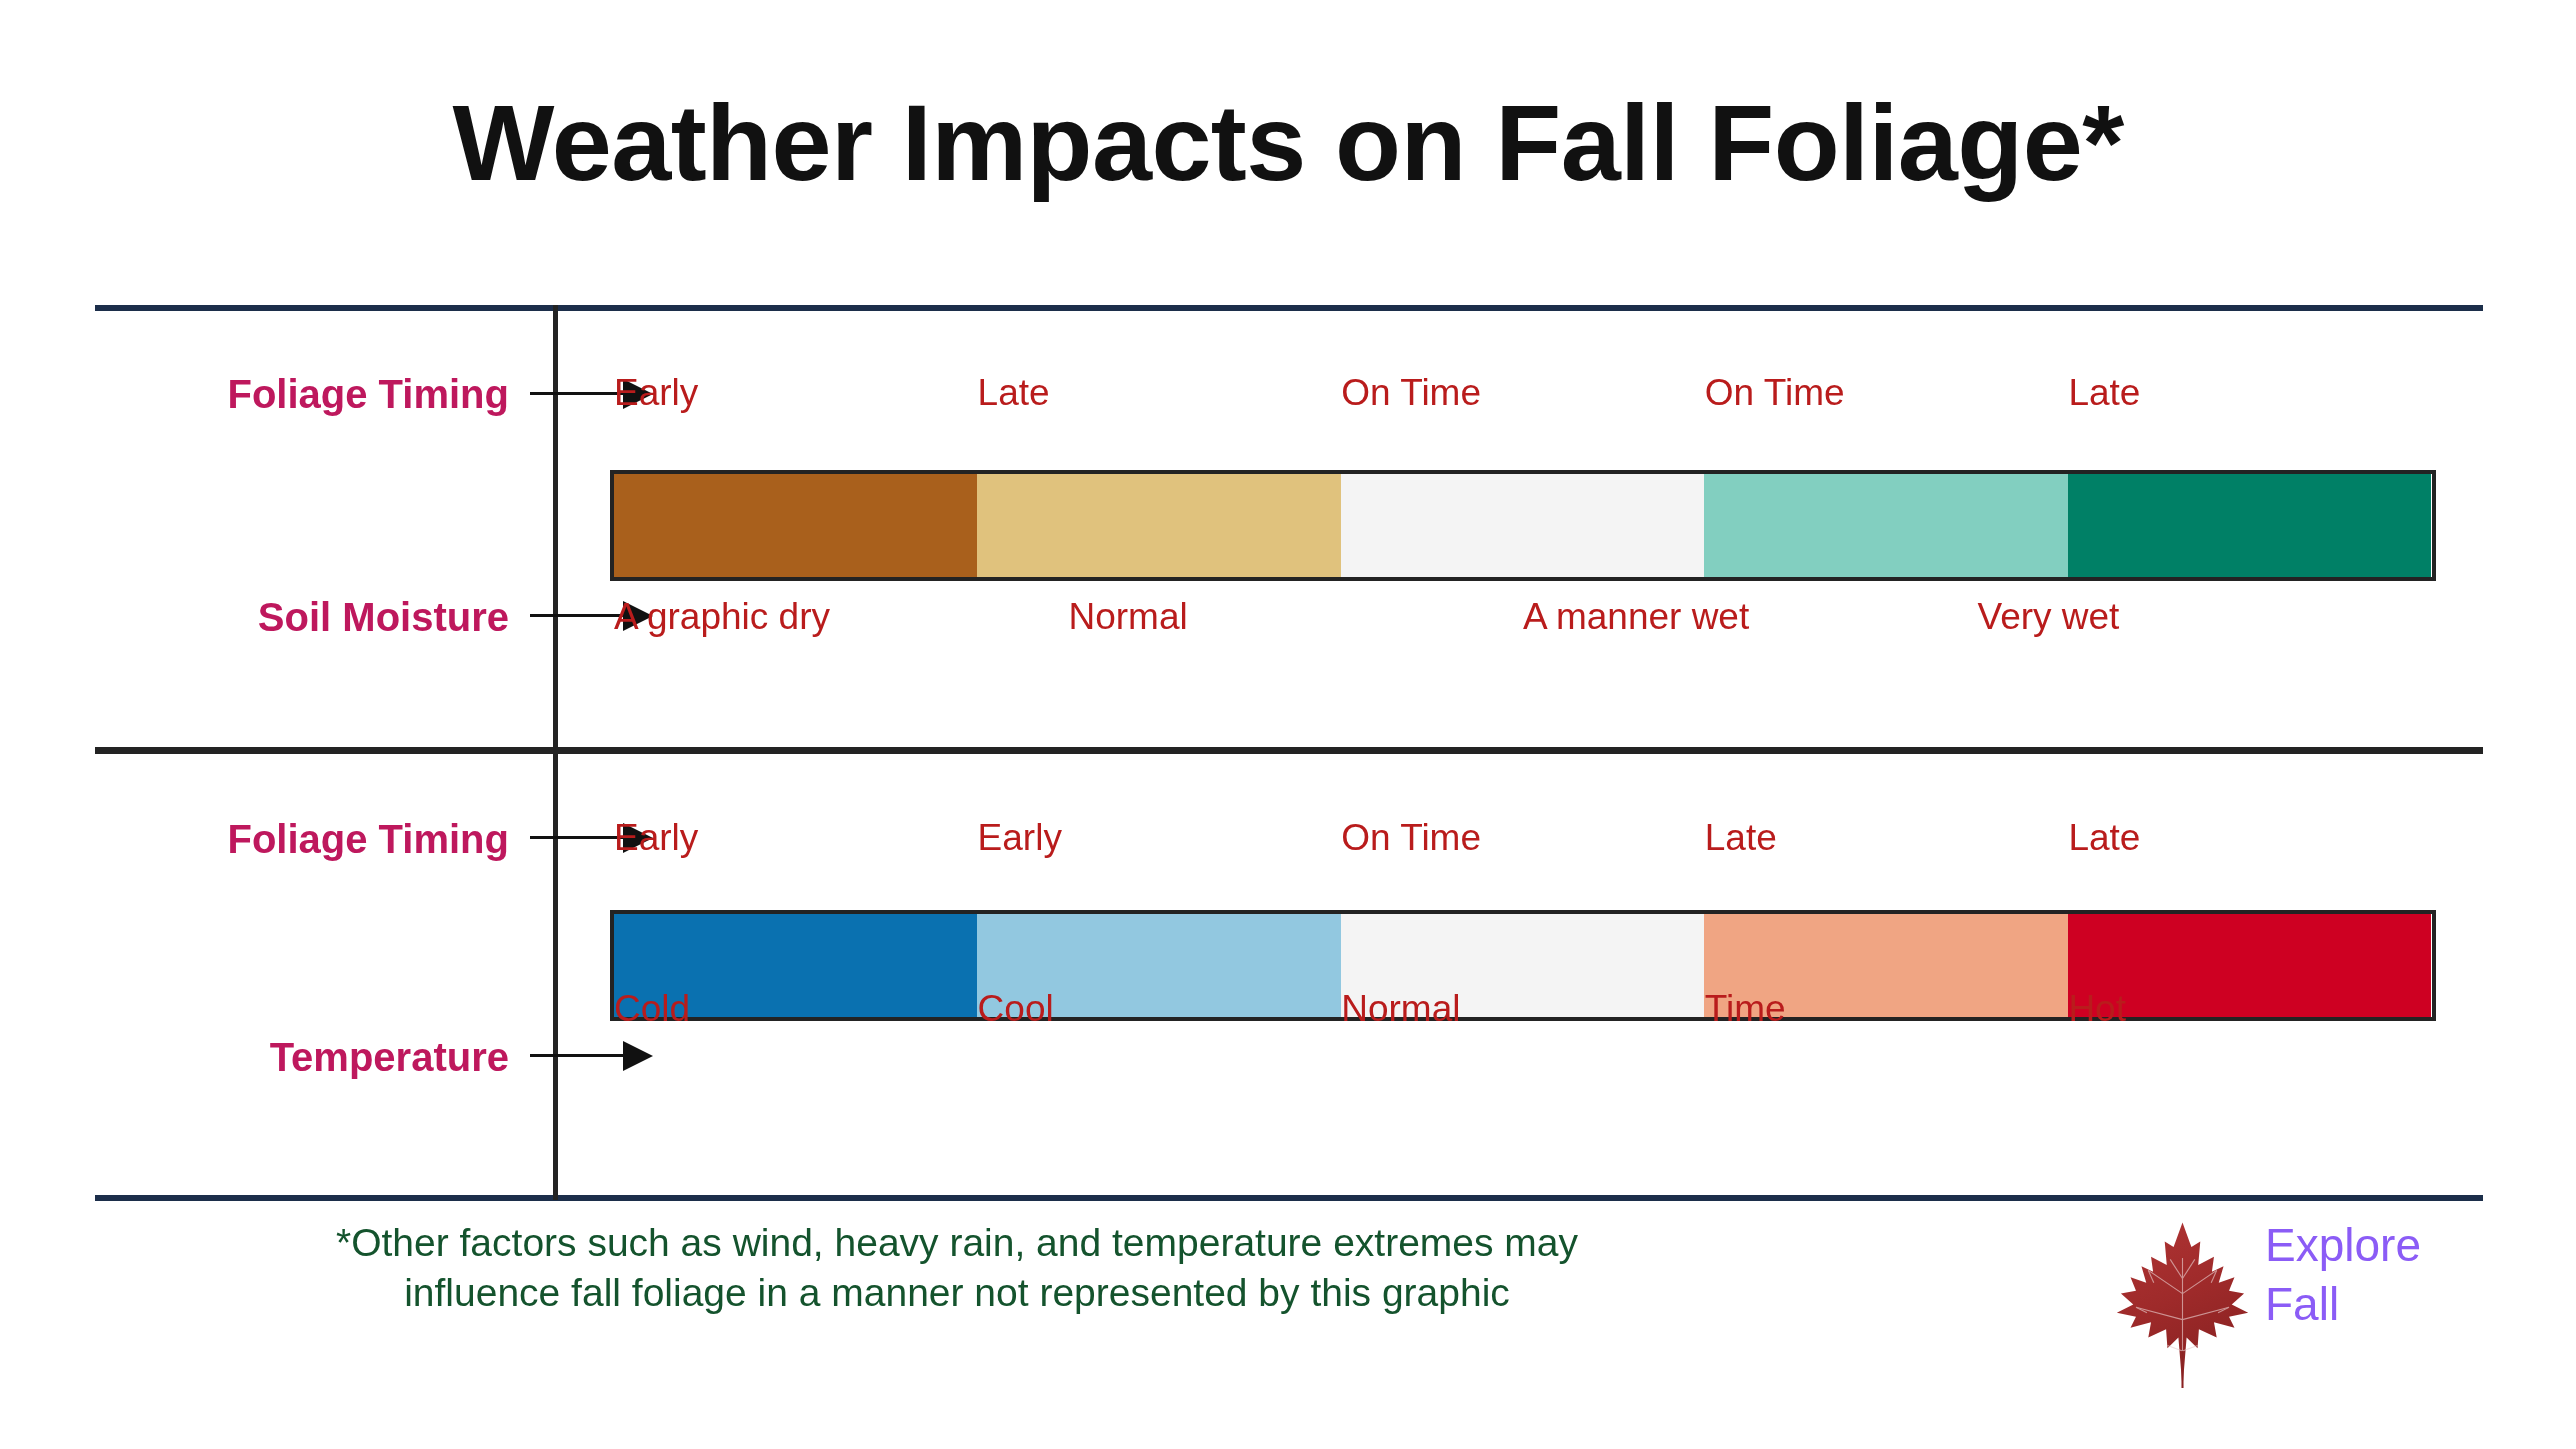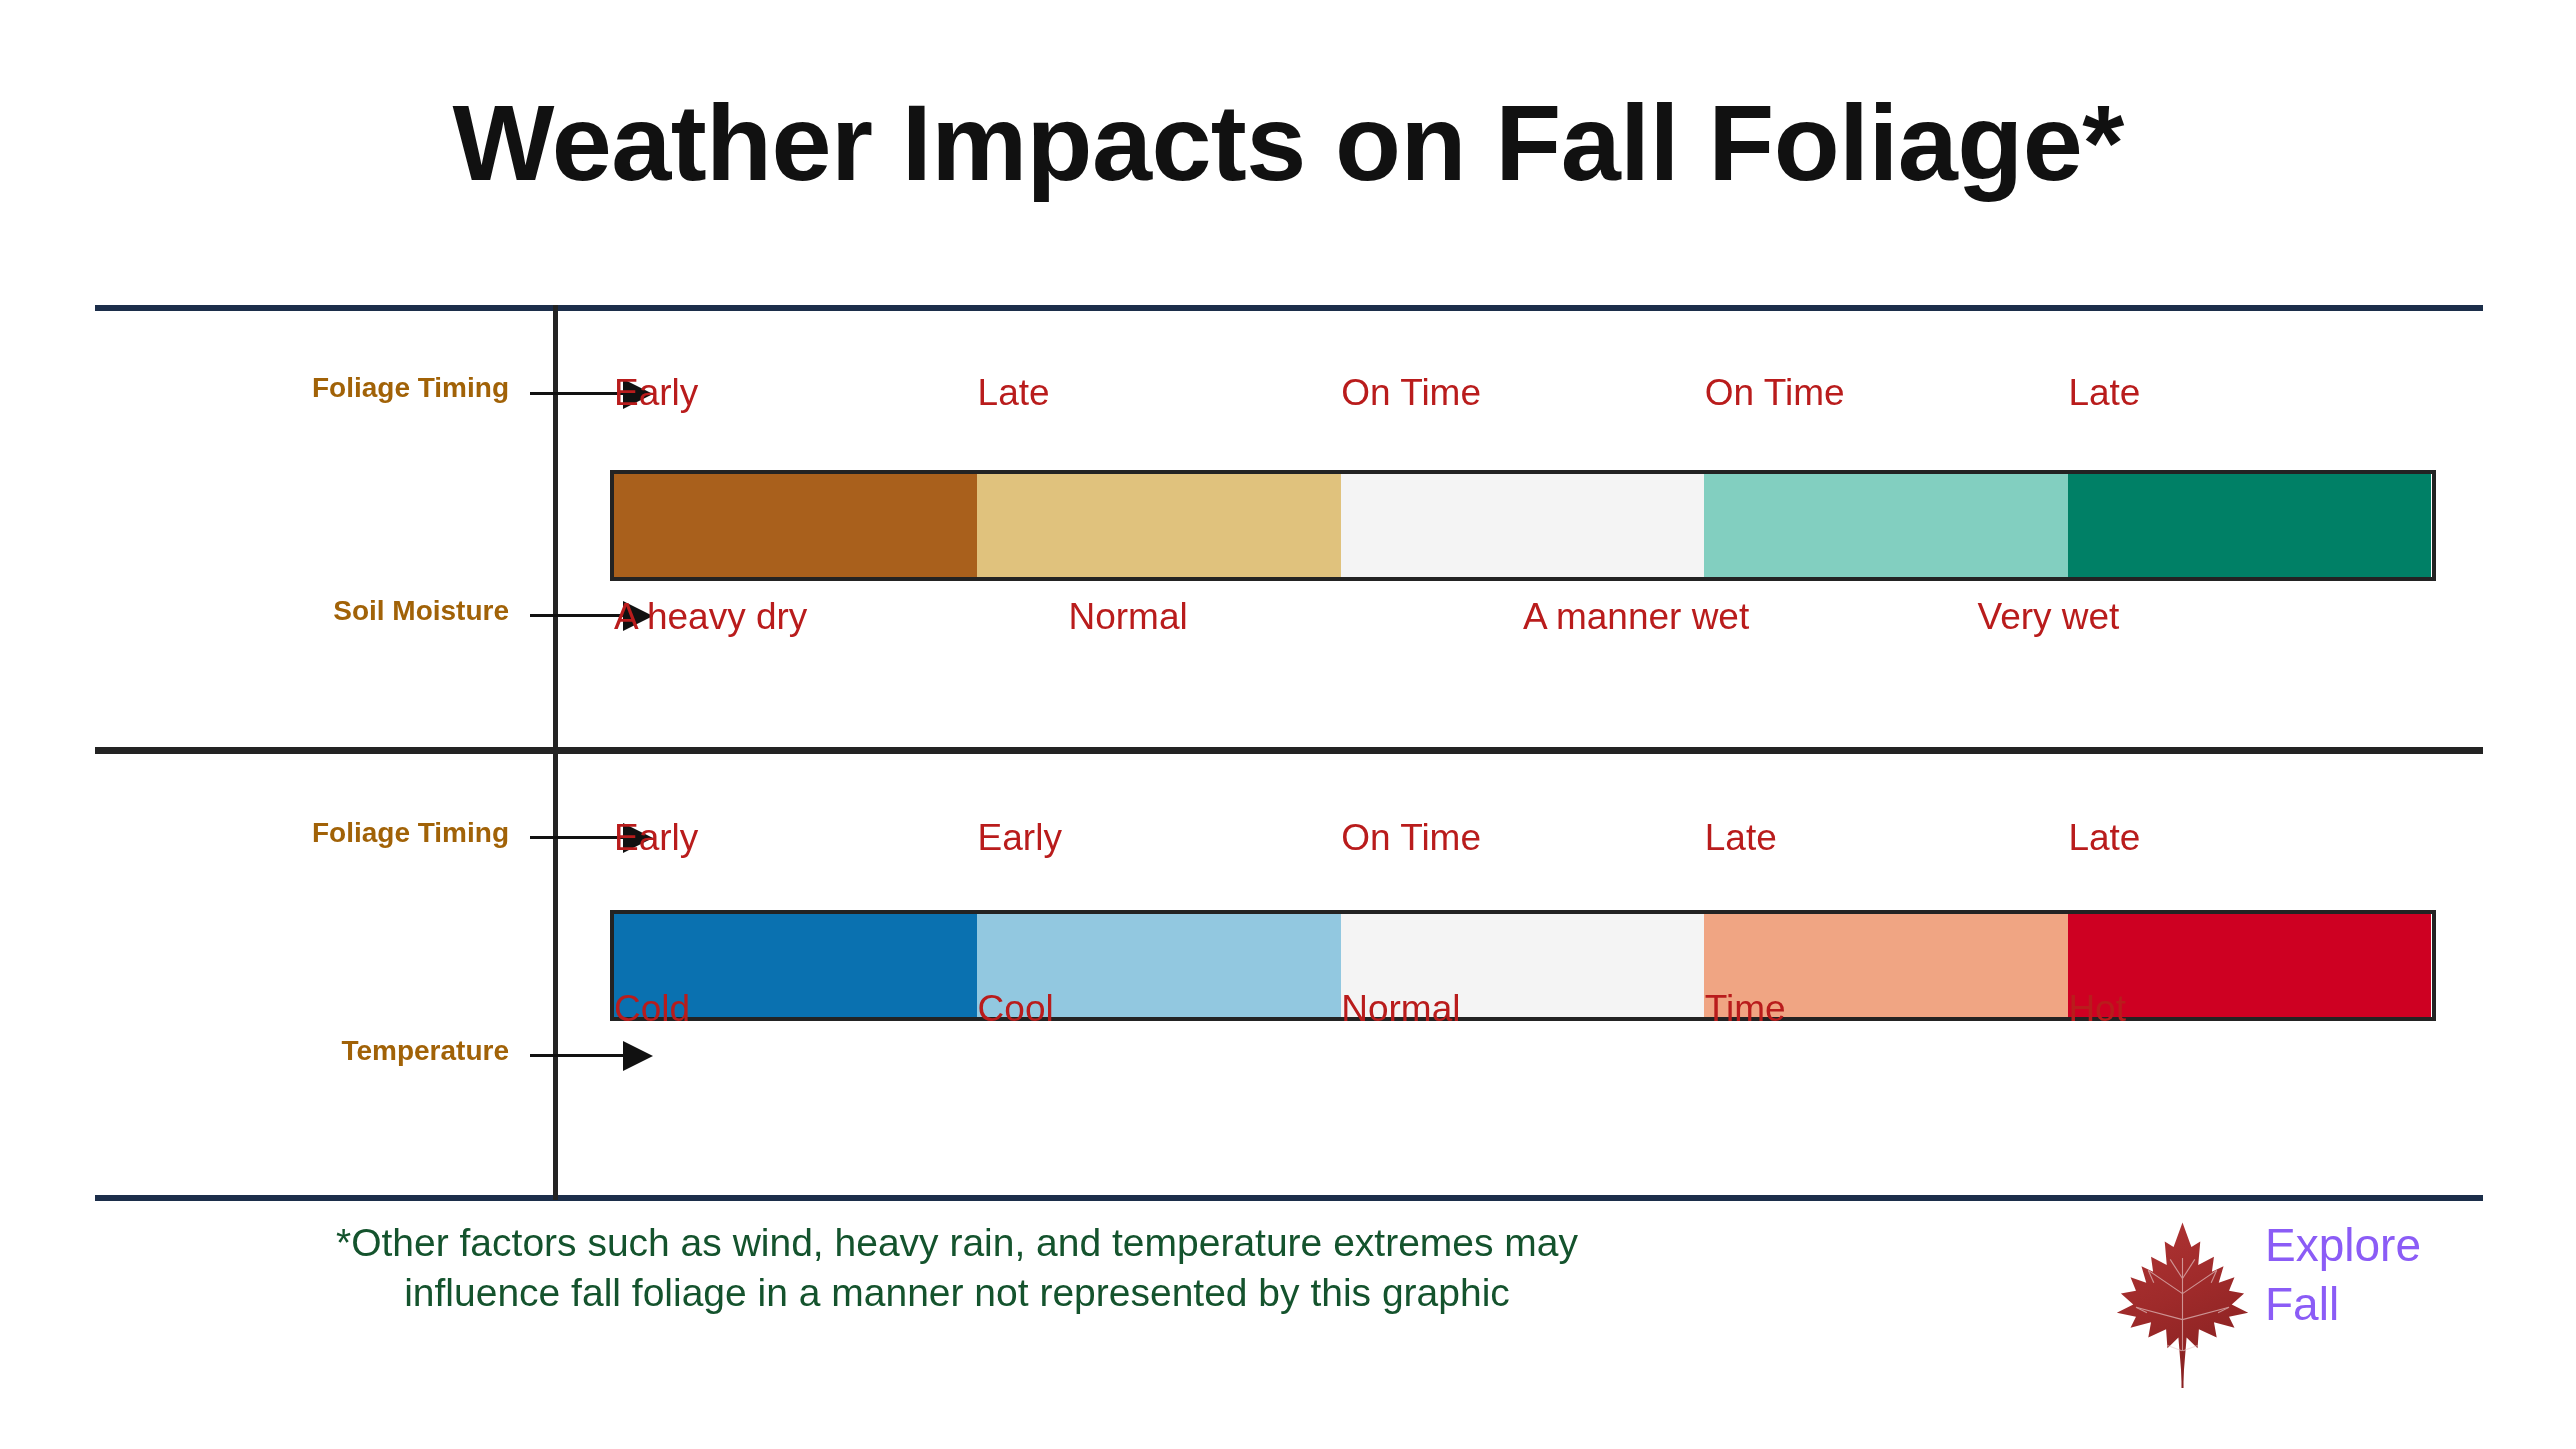--- a/index.html
+++ b/index.html
@@ -66,23 +66,23 @@
     height: 895px;
     background: #232323;
   }
 
   
   .rowlabel {
     position: absolute;
     left: 0;
     width: 509px;
     text-align: right;
-    font-size: 28px;
+    font-size: 40px;
     font-weight: 700;
-    color: #a16207;
+    color: #be185d;
     white-space: nowrap;
   }
 
   
   .arrow {
     position: absolute;
     height: 39px;
     width: 122px;
   }
   .arrow .shaft {
@@ -207,21 +207,21 @@
     <div class="seg" style="background: rgb(0, 128, 102);"></div>
   </div>
 
   <div class="rowlabel" style="top:595px;">Soil Moisture</div>
   <div class="arrow" style="left:530px; top:596px;">
     <div class="shaft"></div>
     <div class="head"></div>
   </div>
 
   <div class="catrow" style="top:596px;">
-    <div class="cell">A heavy dry</div>
+    <div class="cell">A graphic dry</div>
     <div class="cell">Normal</div>
     <div class="cell">A manner wet</div>
     <div class="cell">Very wet</div>
   </div>
 
   <div class="rowlabel" style="top:817px;">Foliage Timing</div>
   <div class="arrow" style="left:530px; top:818px;">
     <div class="shaft"></div>
     <div class="head"></div>
   </div>

